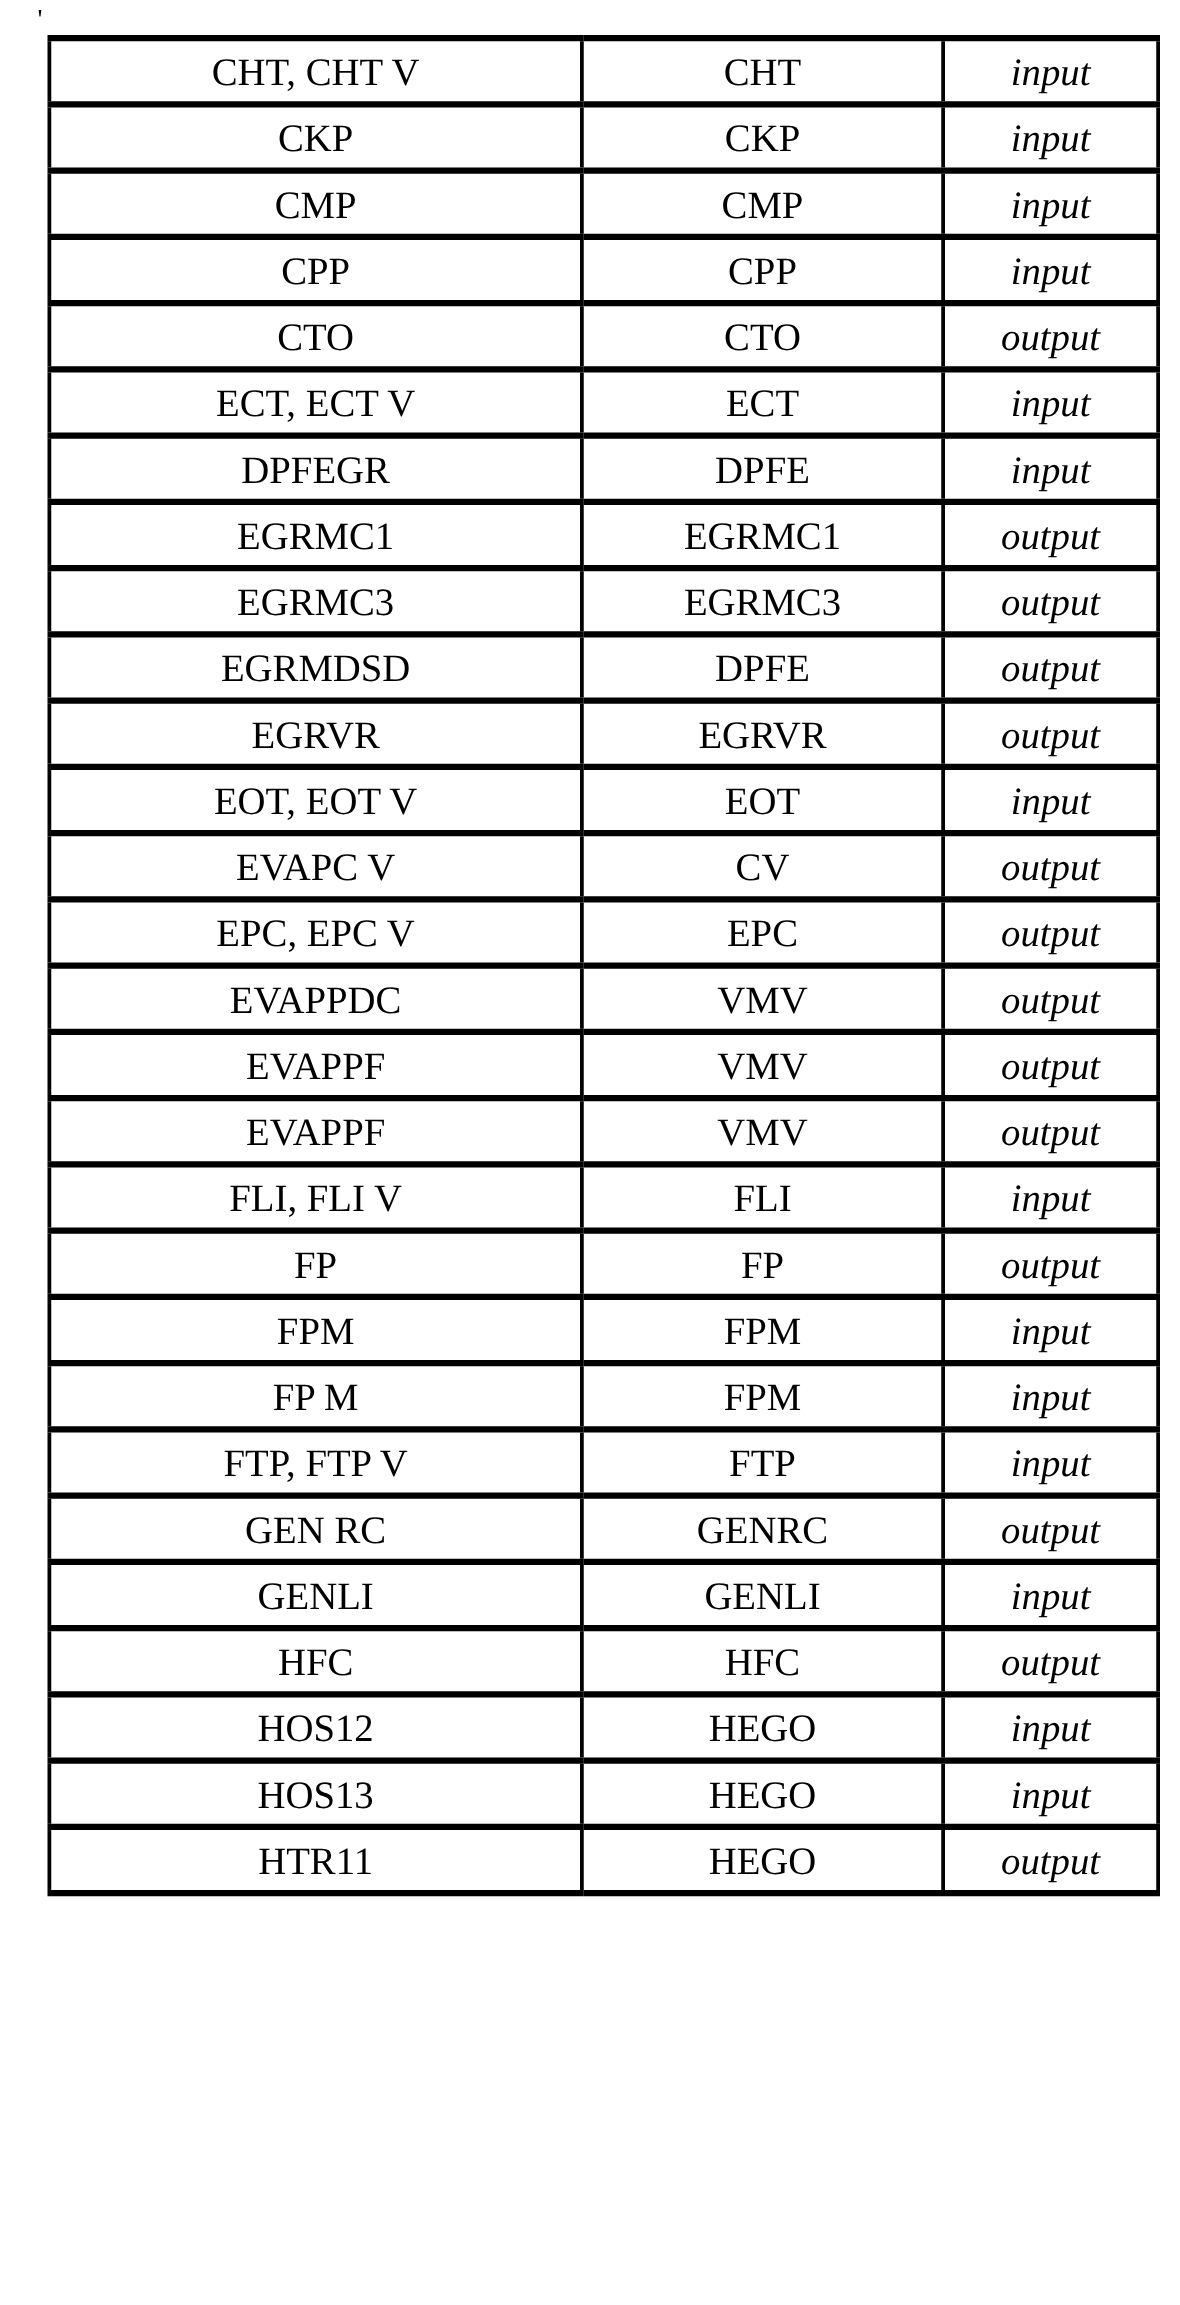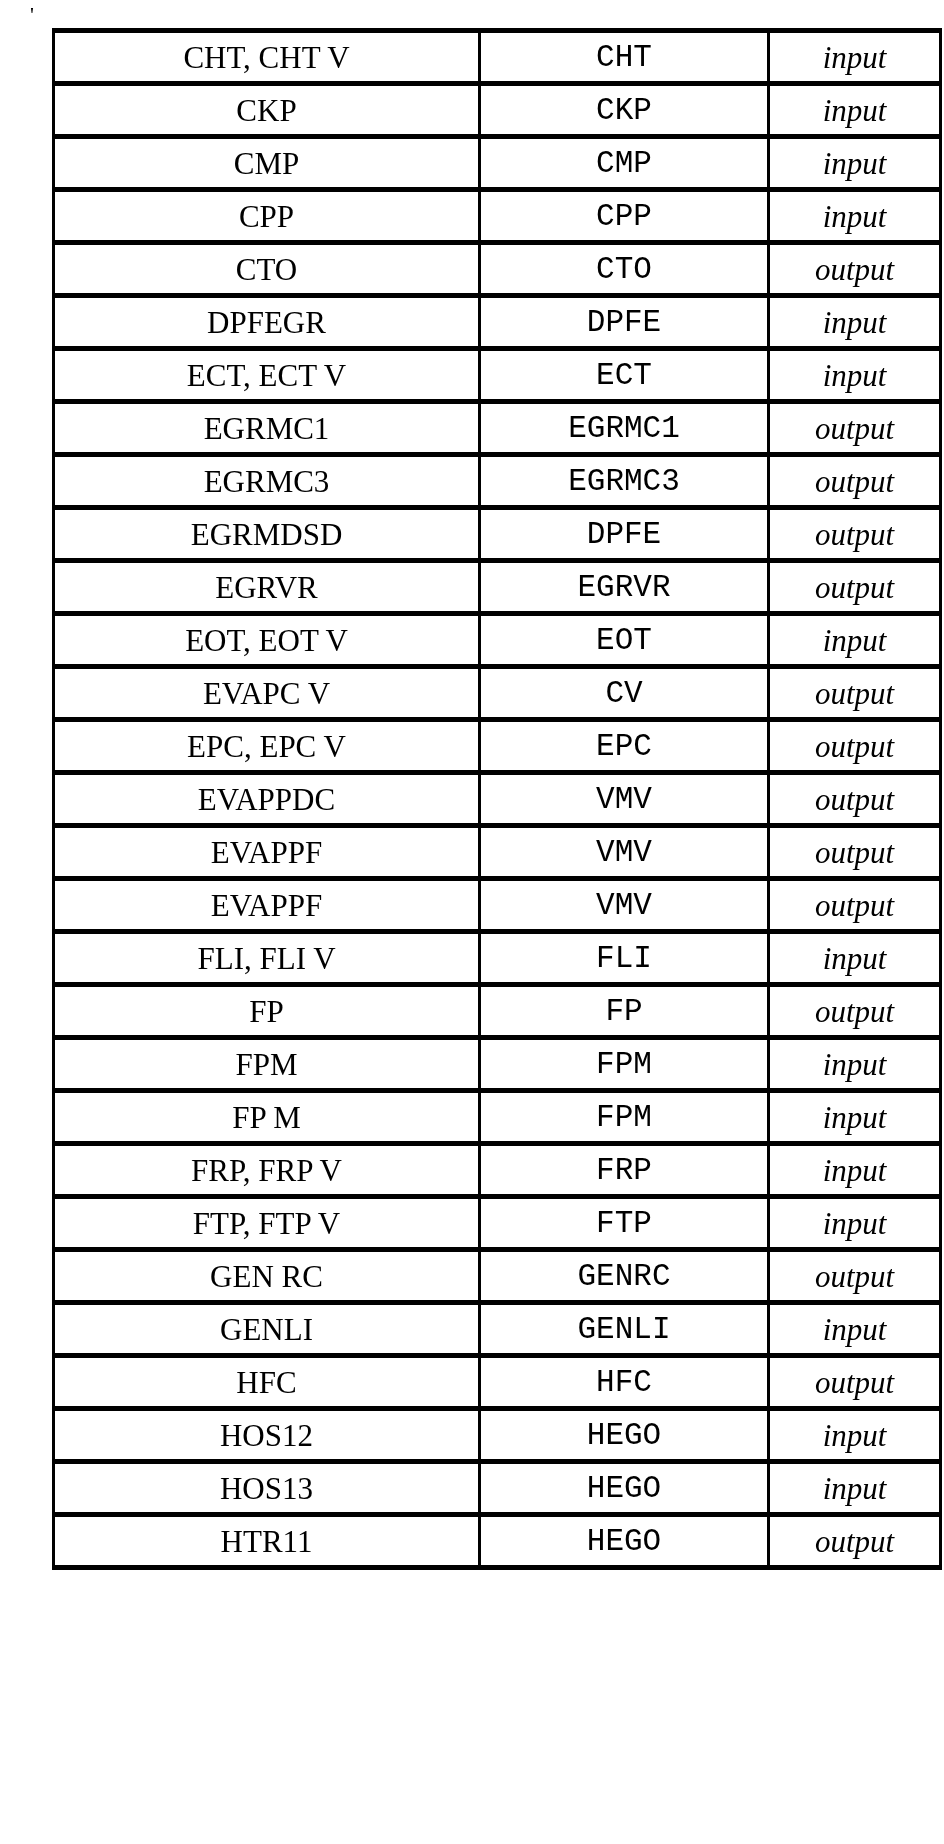--- a/index.html
+++ b/index.html
@@ -16,42 +16,42 @@
   }
   .scan-artifact {
     position: absolute;
     left: 30px;
     top: 2px;
     font-size: 22px;
     color: #000;
   }
   table.signal-table {
     position: absolute;
-    left: 52px;
+    left: 38px;
     top: 28px;
     width: 854px;
     border-collapse: collapse;
     table-layout: fixed;
   }
   table.signal-table td {
     border-top: 5px solid #000;
     border-bottom: 5px solid #000;
     border-left: 3px solid #000;
     border-right: 3px solid #000;
     height: 48px;
     text-align: center;
     vertical-align: middle;
     font-size: 31px;
     line-height: 1;
     padding: 0 4px;
     overflow: hidden;
     white-space: nowrap;
   }
   td.col-signal  { width: 415px; }
-  td.col-device  { width: 278px; font-family: Liberation Mono, monospace; }
+  td.col-device  { width: 278px; }
   td.col-direction { width: 161px; font-size: 30px; font-style: italic; }
 </style>
 </head>
 <body>
 
 <span class="scan-artifact">'</span>
 
 <table class="signal-table">
   <tbody>
 
@@ -79,32 +79,32 @@
         <td class="col-direction">input</td>
       </tr>
 
       <tr>
         <td class="col-signal">CTO</td>
         <td class="col-device">CTO</td>
         <td class="col-direction">output</td>
       </tr>
 
       <tr>
+        <td class="col-signal">ECT, ECT V</td>
+        <td class="col-device">ECT</td>
+        <td class="col-direction">input</td>
+      </tr>
+
+      <tr>
         <td class="col-signal">DPFEGR</td>
         <td class="col-device">DPFE</td>
         <td class="col-direction">input</td>
       </tr>
 
       <tr>
-        <td class="col-signal">ECT, ECT V</td>
-        <td class="col-device">ECT</td>
-        <td class="col-direction">input</td>
-      </tr>
-
-      <tr>
         <td class="col-signal">EGRMC1</td>
         <td class="col-device">EGRMC1</td>
         <td class="col-direction">output</td>
       </tr>
 
 
       <tr>
         <td class="col-signal">EGRMC3</td>
         <td class="col-device">EGRMC3</td>
         <td class="col-direction">output</td>
@@ -176,25 +176,20 @@
         <td class="col-device">FPM</td>
         <td class="col-direction">input</td>
       </tr>
 
       <tr>
         <td class="col-signal">FP M</td>
         <td class="col-device">FPM</td>
         <td class="col-direction">input</td>
       </tr>
 
-      <tr>
-        <td class="col-signal">FRP, FRP V</td>
-        <td class="col-device">FRP</td>
-        <td class="col-direction">input</td>
-      </tr>
 
 
       <tr>
         <td class="col-signal">FTP, FTP V</td>
         <td class="col-device">FTP</td>
         <td class="col-direction">input</td>
       </tr>
 
       <tr>
         <td class="col-signal">GEN RC</td>

